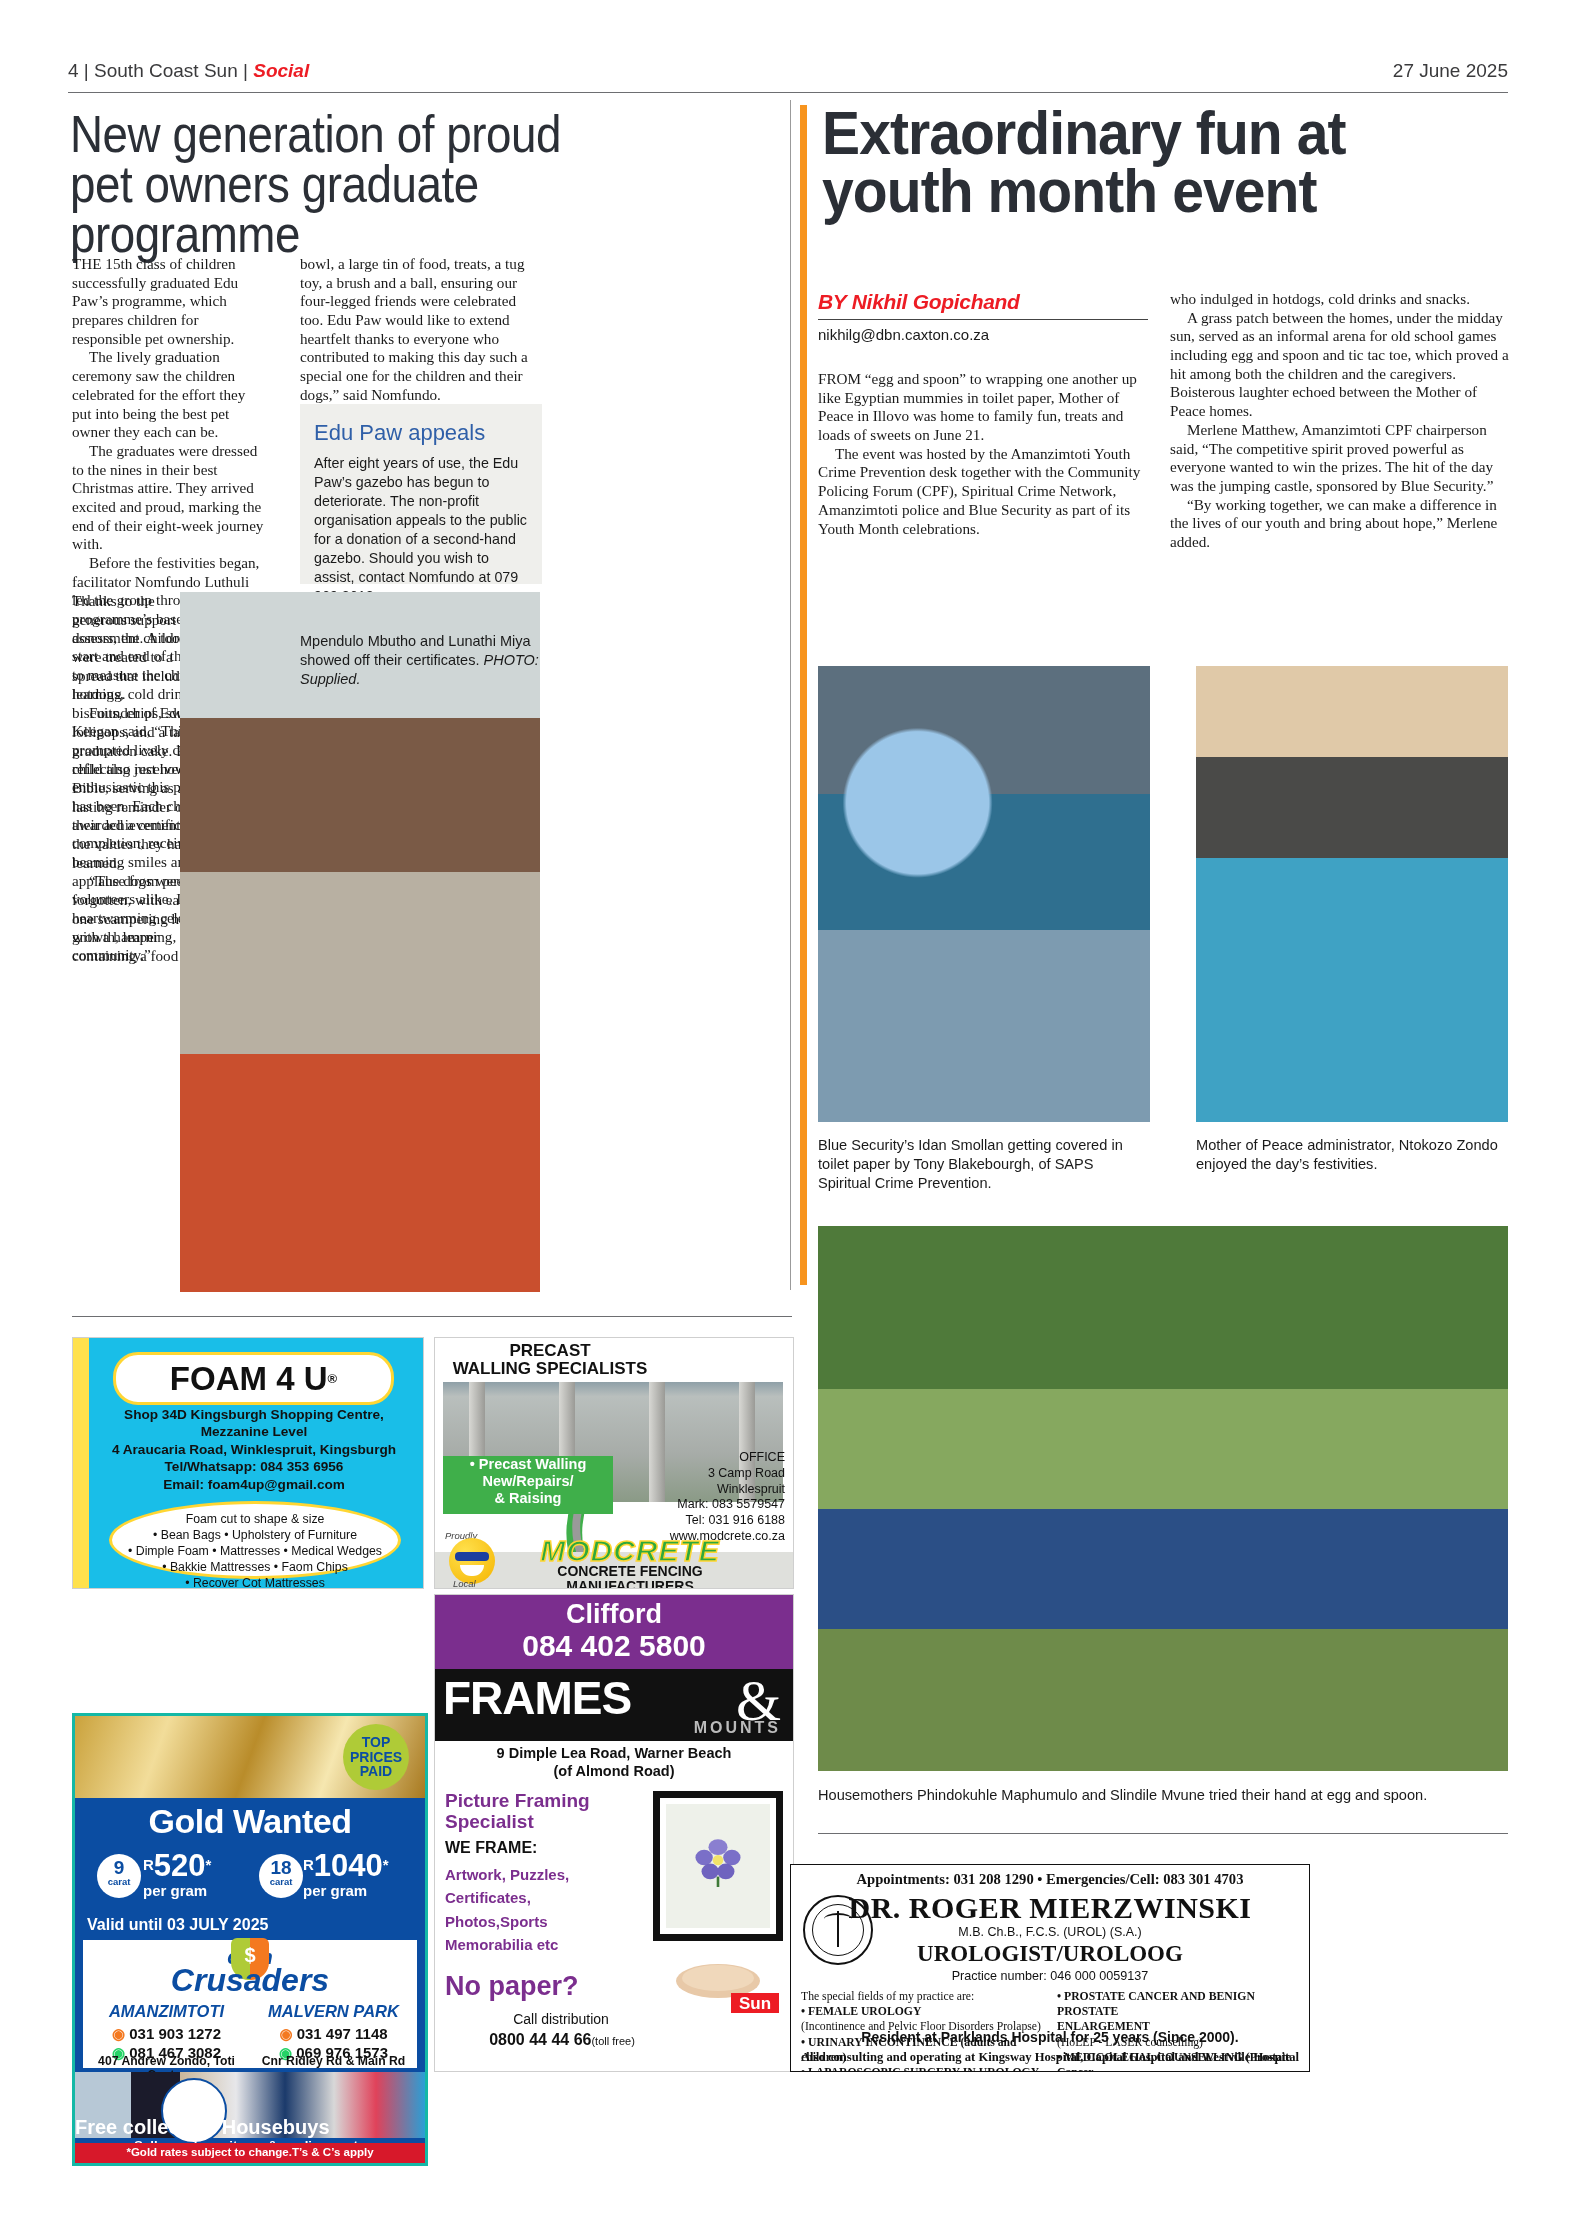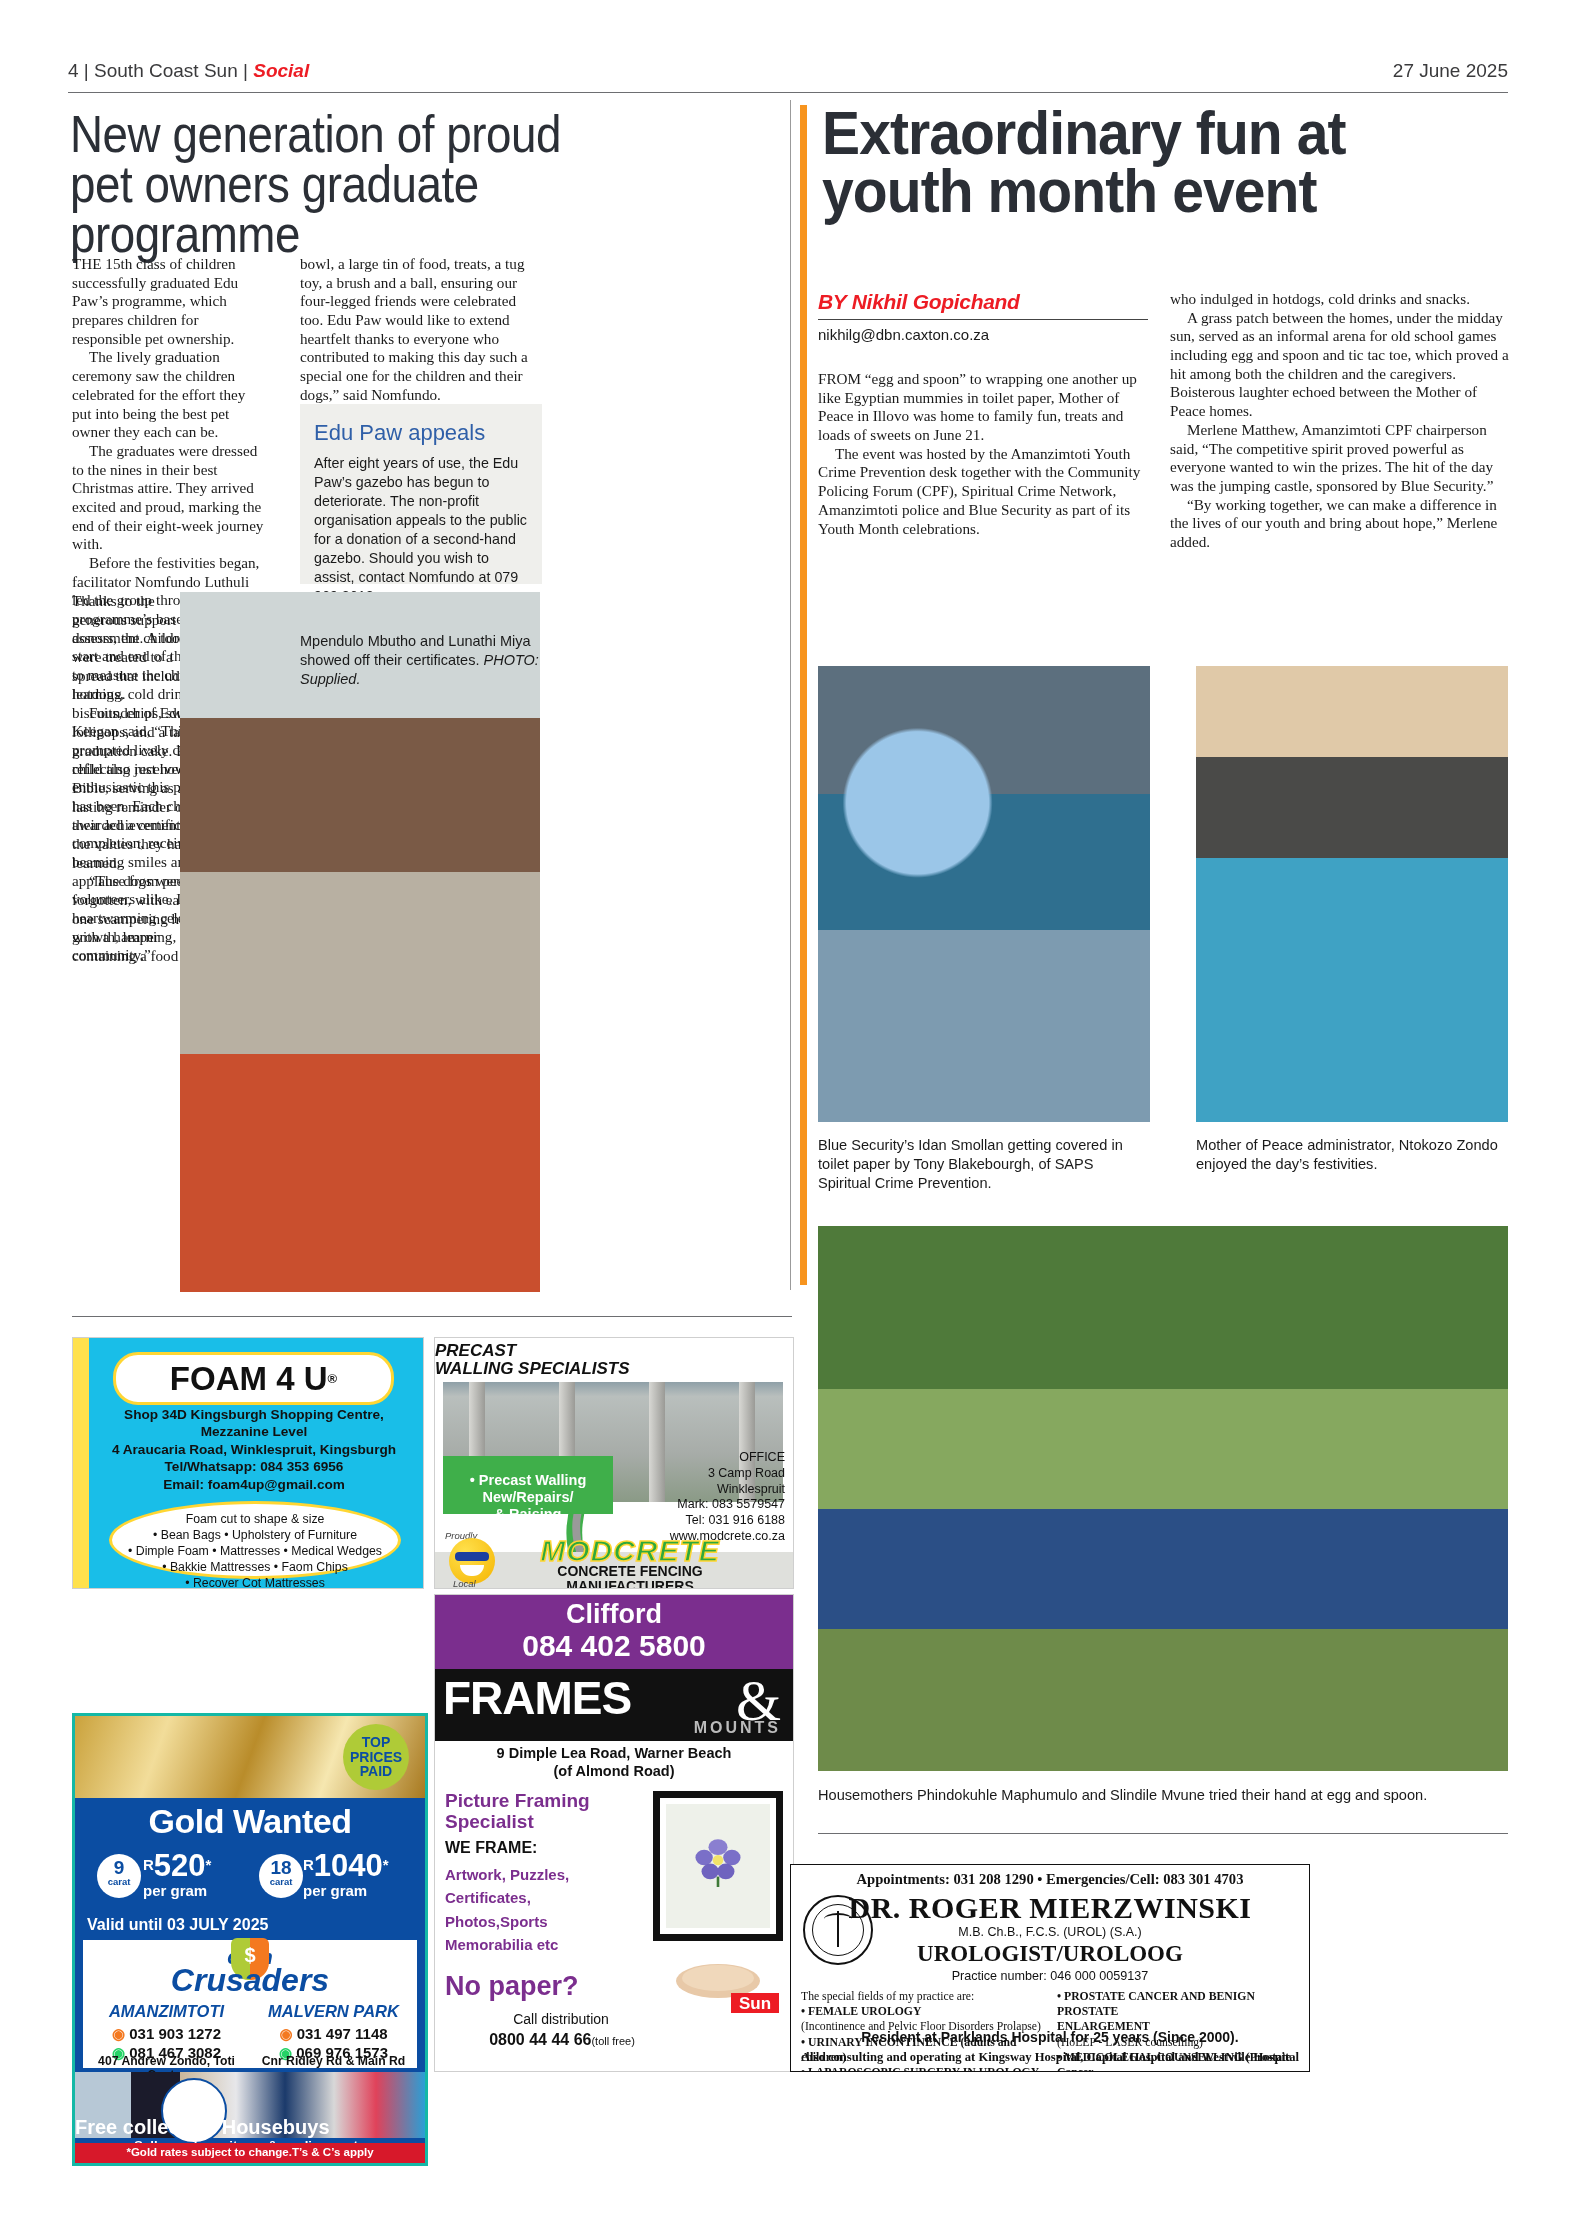--- a/index.html
+++ b/index.html
@@ -89,36 +89,36 @@
   .adFoam .addr{position:absolute;left:22px;top:68px;width:318px;text-align:center;
                 font-family:"Liberation Sans",sans-serif;font-weight:700;font-size:13.6px;
                 line-height:1.28;color:#111;}
   .adFoam .svc{position:absolute;left:36px;top:163px;width:292px;height:78px;background:#fff;
                border:3px solid #FFD633;border-radius:50%/50%;text-align:center;
                font-family:"Liberation Sans",sans-serif;font-size:12.3px;line-height:1.3;
                color:#111;padding-top:8px;box-sizing:border-box;}
 
   
   .adMod{left:434px;top:1337px;width:358px;height:250px;background:#fff;border:1px solid #cfcfcf;}
-  .adMod .ttl{position:absolute;left:0;top:4px;width:230px;text-align:left;
+  .adMod .ttl{position:absolute;left:0;top:4px;width:230px;text-align:center;
               font-family:"Liberation Sans",sans-serif;font-weight:700;font-size:17px;
-              line-height:1.06;color:#111;font-style:italic;}
+              line-height:1.06;color:#111;}
   .adMod .wallimg{position:absolute;left:8px;top:44px;width:340px;height:120px;
         background:linear-gradient(180deg,#8fa0a8 0%, #b9bfbd 12%, #a7aca8 60%, #8a9a86 100%);}
   .adMod .wallimg .post{position:absolute;top:0;width:16px;height:100%;
         background:linear-gradient(90deg,#d8d8d4,#9a9a96);}
   .adMod .swoosh{position:absolute;left:120px;top:30px;width:330px;height:210px;
         border-radius:50%;border:16px solid #3FAF4A;border-right-color:transparent;
         border-top-color:transparent;transform:rotate(-28deg);}
   .adMod .swoosh2{position:absolute;left:126px;top:38px;width:320px;height:200px;
         border-radius:50%;border:8px solid #9a9a9a;border-right-color:transparent;
         border-top-color:transparent;transform:rotate(-28deg);}
   .adMod .greenbox{position:absolute;left:8px;top:118px;width:170px;height:58px;background:#3FAF4A;
         font-family:"Liberation Sans",sans-serif;font-weight:700;font-size:14.5px;line-height:1.18;
-        color:#fff;text-align:center;padding-top:16px;box-sizing:border-box;}
+        color:#fff;text-align:center;padding-top:0;box-sizing:border-box;}
   .adMod .office{position:absolute;right:8px;top:112px;width:150px;text-align:right;
         font-family:"Liberation Sans",sans-serif;font-size:12.5px;line-height:1.26;color:#111;}
   .adMod .brand{position:absolute;left:80px;top:196px;width:230px;text-align:center;
         font-family:"Liberation Sans",sans-serif;font-weight:700;font-style:italic;font-size:30px;
         color:#2FA93B;letter-spacing:1px;-webkit-text-stroke:1.5px #FFD633;}
   .adMod .sub{position:absolute;left:60px;top:226px;width:270px;text-align:center;
         font-family:"Liberation Sans",sans-serif;font-weight:700;font-size:14px;line-height:1.1;color:#111;}
   .adMod .greyband{position:absolute;left:0;bottom:0;width:100%;height:36px;background:#dfe0dc;}
   .adMod .smiley{position:absolute;left:14px;top:200px;width:46px;height:46px;border-radius:50%;
         background:radial-gradient(circle at 35% 30%,#FFE14D,#F5B400);}

